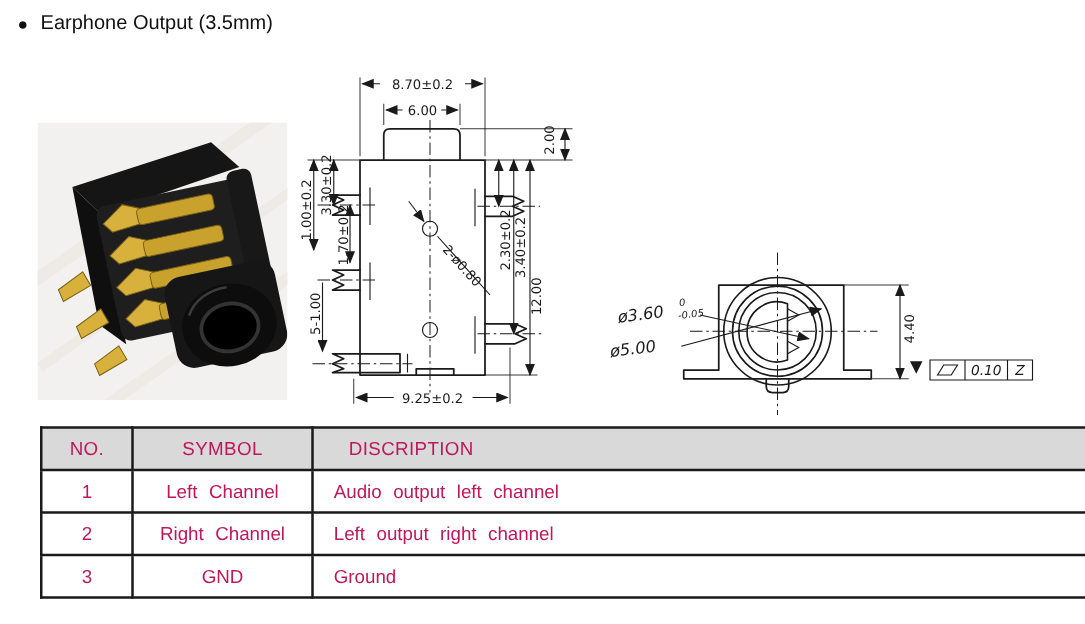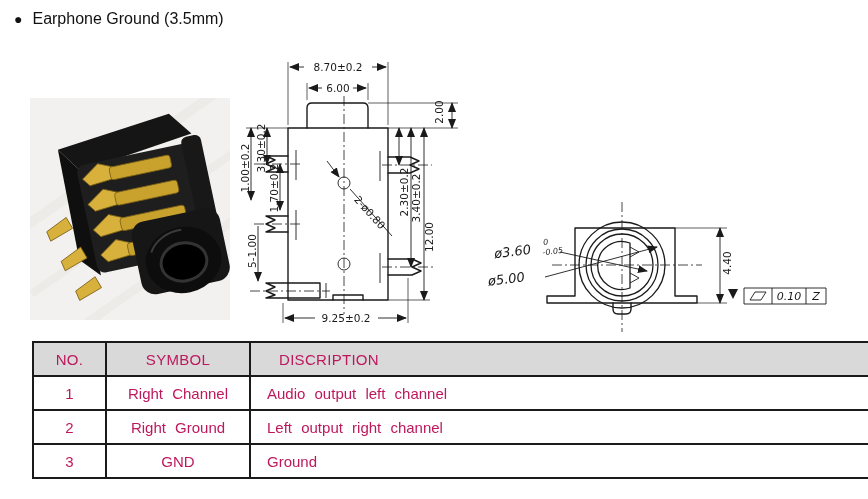--- a/index.html
+++ b/index.html
@@ -30,21 +30,21 @@
   .pin-table .desc{text-align:left;padding-left:16px;}
   .pin-table th.desc{padding-left:28px;}
 </style>
 </head>
 <body>
 
 <div class="page">
 
   <div class="title-row">
     <span class="bullet">●</span>
-    <span>Earphone Ground (3.5mm)</span>
+    <span>Earphone Output (3.5mm)</span>
   </div>
 
   <svg class="photo-svg" width="200" height="222" viewBox="0 0 200 222">
     <rect x="0" y="0" width="200" height="222" fill="#f2f1ef"></rect>
     <g opacity="0.5">
       <rect x="-30" y="60" width="300" height="10" fill="#e9e6e0" transform="rotate(-35 100 110)"></rect>
       <rect x="-30" y="120" width="300" height="8" fill="#e9e6e0" transform="rotate(-35 100 110)"></rect>
       <rect x="-30" y="175" width="300" height="9" fill="#e9e6e0" transform="rotate(-35 100 110)"></rect>
     </g>
     <g transform="rotate(-12 100 112)">
@@ -220,26 +220,26 @@
     <thead>
       <tr>
         <th>NO.</th>
         <th>SYMBOL</th>
         <th class="desc">DISCRIPTION</th>
       </tr>
     </thead>
     <tbody>
       <tr>
         <td>1</td>
+        <td>Left Channel</td>
+        <td class="desc">Audio output left channel</td>
+      </tr>
+      <tr>
+        <td>2</td>
         <td>Right Channel</td>
-        <td class="desc">Audio output left channel</td>
-      </tr>
-      <tr>
-        <td>2</td>
-        <td>Right Ground</td>
         <td class="desc">Left output right channel</td>
       </tr>
       <tr>
         <td>3</td>
         <td>GND</td>
         <td class="desc">Ground</td>
       </tr>
     </tbody>
   </table>
 

